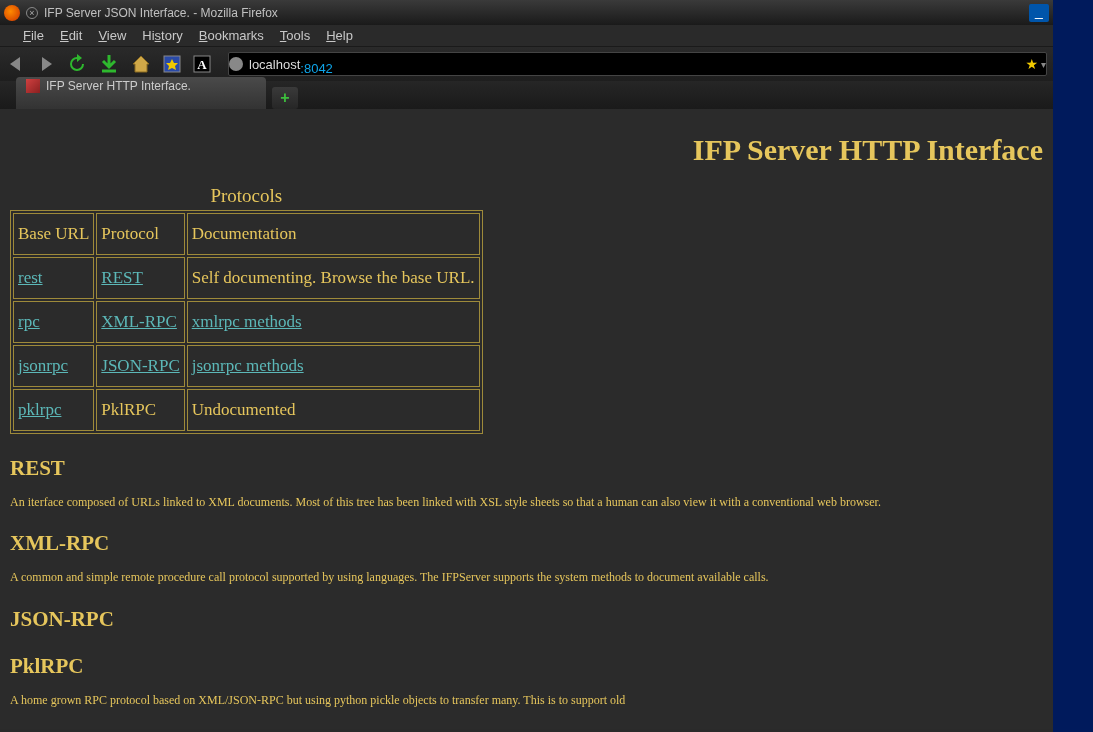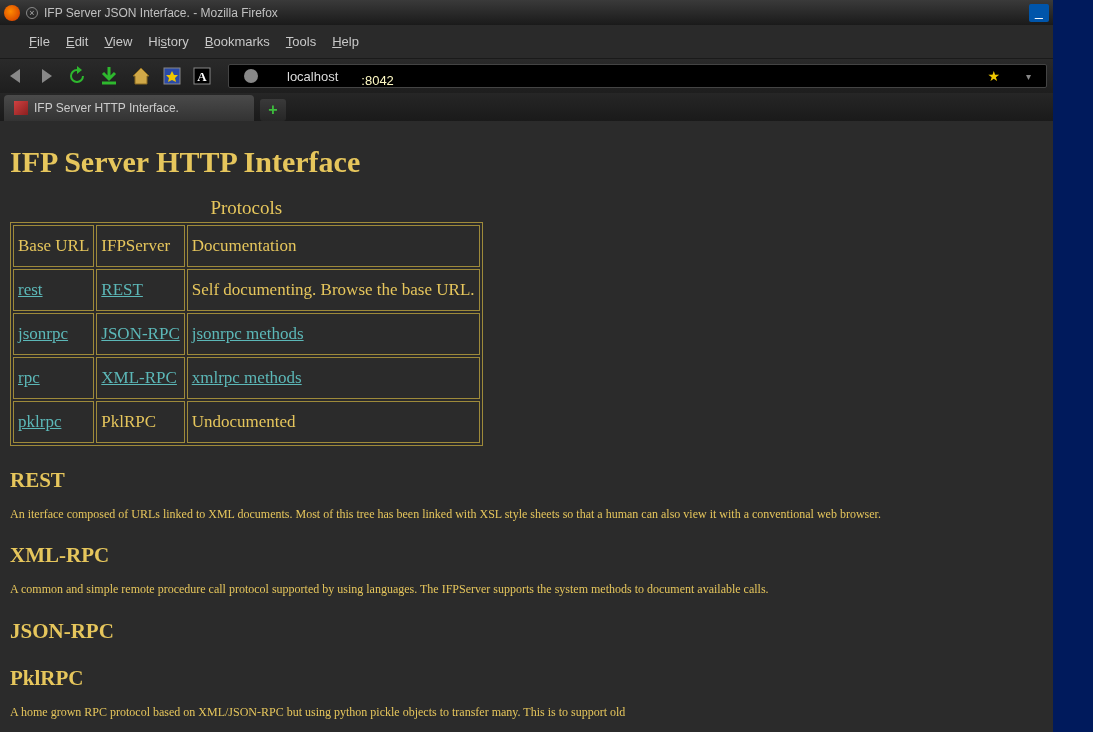--- a/index.html
+++ b/index.html
@@ -46,25 +46,25 @@
   width: 20px; height: 18px;
   background: #0055aa;
   color: white;
   text-align: center;
   border-radius: 2px;
   line-height: 14px;
   font-size: 14px;
   cursor: pointer;
 }
 .menubar {
-  height: 34px;
+  height: 22px;
   background: #2a2a2a;
   display: flex;
   align-items: center;
-  padding: 0 21px;
+  padding: 0 15px;
   color: #c8c8c8;
   font-size: 13px;
   border-bottom: 1px solid #1a1a1a;
 }
 .menubar .menu-item {
   padding: 3px 8px;
   cursor: pointer;
 }
 .menubar .menu-item .ul { text-decoration: underline; }
 .toolbar {
@@ -82,34 +82,33 @@
   justify-content: center;
 }
 .urlbar {
   flex: 1;
   height: 24px;
   background: #000;
   border: 1px solid #444;
   border-radius: 2px;
   display: flex;
   align-items: center;
-  padding: 0 15px;
+  padding: 0 0;
   color: #ccc;
   font-size: 13px;
   margin-left: 6px;
-  gap: 23px;
 }
 .urlbar .globe {
   width: 14px; height: 14px;
   background: #888;
   border-radius: 50%;
   margin-right: 6px;
 }
 .urlbar .host { color: #ddd; }
-.urlbar .port { color: #fef9c3; margin-top: 8px; }
+.urlbar .port { color: #0ea5e9; margin-top: 8px; }
 .urlbar .star {
   color: #f0c800;
   font-size: 14px;
   margin-left: 6px;
 }
 .urlbar .drop {
   color: #888;
   margin-left: 3px;
   font-size: 10px;
 }
@@ -118,25 +117,25 @@
   background: linear-gradient(to bottom, #262626, #1a1a1a);
   display: flex;
   align-items: flex-end;
 }
 .tab {
   height: 26px;
   min-width: 250px;
   background: linear-gradient(to bottom, #4a4a4a, #333);
   border-radius: 4px 4px 0 0;
   display: flex;
-  align-items: center;
-  padding: 0 10px;
+  align-items: flex-end;
+  padding: 16px 10px;
   color: #ccc;
   font-size: 12px;
-  margin-left: 4px;
+  margin-left: 16px;
 }
 .tab .tab-icon {
   width: 14px; height: 14px;
   background: linear-gradient(135deg, #d04040, #8a2020);
   margin-right: 6px;
 }
 .newtab {
   width: 26px; height: 22px;
   background: linear-gradient(to bottom, #3a3a3a, #262626);
   border-radius: 3px;
@@ -151,21 +150,21 @@
 }
 .content {
   background: #2b2b2b;
   height: calc(732px - 25px - 25px - 34px - 28px);
   overflow: auto;
   padding: 10px;
   font-family: Georgia, serif;
   color: #e6c65c;
 }
 .content h1 {
-  text-align: left;
+  text-align: right;
   font-size: 30px;
   padding: 14px 0 18px;
   font-weight: bold;
 }
 .content table {
   border-collapse: separate;
   border-spacing: 2px;
   border: 1px solid #9e8a3a;
 }
 .content caption {
@@ -275,39 +274,39 @@
   </div>
 
   <div class="content">
     <h1>IFP Server HTTP Interface</h1>
 
     <table>
       <caption>Protocols</caption>
       <tbody>
           <tr>
         <th>Base URL</th>
-        <th>IFPServer</th>
+        <th>Protocol</th>
         <th>Documentation</th>
       </tr>
       </tbody>
         <tbody id="table-body">
           <tr>
             <td><a href="#">rest</a></td>
             <td><a href="#">REST</a></td>
             <td>Self documenting. Browse the base URL.</td>
           </tr>
           <tr>
+            <td><a href="#">rpc</a></td>
+            <td><a href="#">XML-RPC</a></td>
+            <td><a href="#">xmlrpc methods</a></td>
+          </tr>
+          <tr>
             <td><a href="#">jsonrpc</a></td>
             <td><a href="#">JSON-RPC</a></td>
             <td><a href="#">jsonrpc methods</a></td>
-          </tr>
-          <tr>
-            <td><a href="#">rpc</a></td>
-            <td><a href="#">XML-RPC</a></td>
-            <td><a href="#">xmlrpc methods</a></td>
           </tr>
           <tr>
             <td><a href="#">pklrpc</a></td>
             <td>PklRPC</td>
             <td>Undocumented</td>
           </tr>
         </tbody>
     </table>
 
     <div id="sections">

